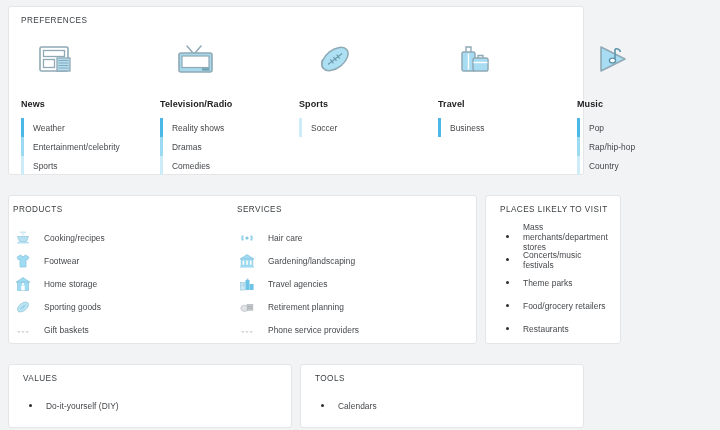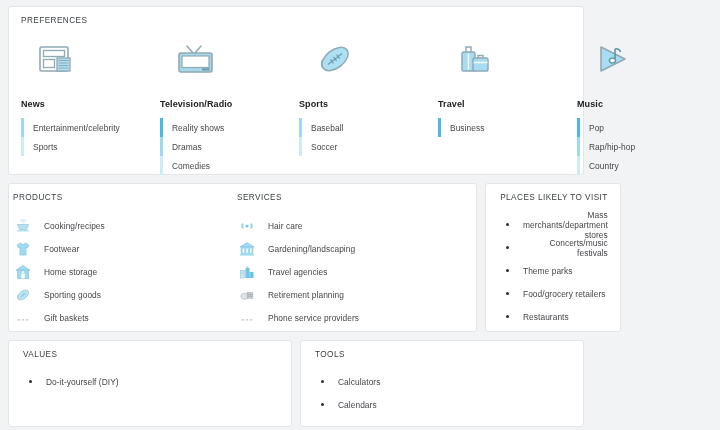--- a/index.html
+++ b/index.html
@@ -12,21 +12,21 @@
     -webkit-font-smoothing: antialiased;
   }
 
   .page {
     width: 592px;
     height: 430px;
     background: #f2f3f4;
     padding: 6px 8px 8px 8px;
     display: flex;
     flex-direction: column;
-    gap: 8px;
+    gap: 20px;
   }
 
   .card {
     background: #ffffff;
     border: 1px solid #e4e5e7;
     border-radius: 3px;
   }
 
   .card-title {
     font-size: 8.2px;
@@ -108,21 +108,20 @@
   }
   .ps-label {
     font-size: 8.4px;
     color: #44474b;
     letter-spacing: 0.05px;
   }
 
   .places-card {
     flex: 1 1 auto;
     padding: 9px 12px 10px 14px;
-    text-align: right;
   }
   .bullet-list { margin-top: 11px; }
   .bullet-item {
     display: flex;
     align-items: center;
     height: 23px;
   }
   .bullet-dot {
     width: 3px;
     height: 3px;
@@ -173,20 +172,24 @@
               <line x1="21.5" y1="17.5" x2="31.5" y2="17.5"></line>
               <line x1="21.5" y1="20" x2="31.5" y2="20"></line>
               <line x1="21.5" y1="22.5" x2="31.5" y2="22.5"></line>
               <line x1="21.5" y1="25" x2="31.5" y2="25"></line>
             </g>
           </svg>
         </div>
         <div class="pref-name">News</div>
         <div class="pref-items">
           <div class="pref-item">
+            <span class="pref-bar" style="background:#4cb8e8"></span>
+            <span class="pref-label">Weather</span>
+          </div>
+          <div class="pref-item">
             <span class="pref-bar" style="background:#9cdaf1"></span>
             <span class="pref-label">Entertainment/celebrity</span>
           </div>
           <div class="pref-item">
             <span class="pref-bar" style="background:#cdecf8"></span>
             <span class="pref-label">Sports</span>
           </div>
         </div>
       </div>
 
@@ -230,24 +233,20 @@
                 <line x1="20" y1="13.5" x2="20" y2="18.5"></line>
                 <line x1="24" y1="13.5" x2="24" y2="18.5"></line>
               </g>
               <path d="M5.2 16 A15 9 0 0 1 10 8.6" fill="none" stroke="#8fa9b5" stroke-width="1.2"></path>
             </g>
           </svg>
         </div>
         <div class="pref-name">Sports</div>
         <div class="pref-items">
           <div class="pref-item">
-            <span class="pref-bar" style="background:#9cdaf1"></span>
-            <span class="pref-label">Baseball</span>
-          </div>
-          <div class="pref-item">
             <span class="pref-bar" style="background:#cdecf8"></span>
             <span class="pref-label">Soccer</span>
           </div>
         </div>
       </div>
 
       <div class="pref-col">
         <div class="pref-icon">
           <svg class="ico" width="40" height="32" viewBox="0 0 40 32">
             <g stroke="#8fa9b5" stroke-width="1.4" fill="none">
@@ -491,24 +490,20 @@
         </div>
       </div>
     </div>
 
 
     <div class="card">
       <div class="card-title">TOOLS</div>
       <div class="bullet-list">
         <div class="bullet-item">
           <span class="bullet-dot"></span>
-          <span class="bullet-label">Calculators</span>
-        </div>
-        <div class="bullet-item">
-          <span class="bullet-dot"></span>
           <span class="bullet-label">Calendars</span>
         </div>
       </div>
     </div>
 
   </div>
 
 </div>
 
 </body></html>

